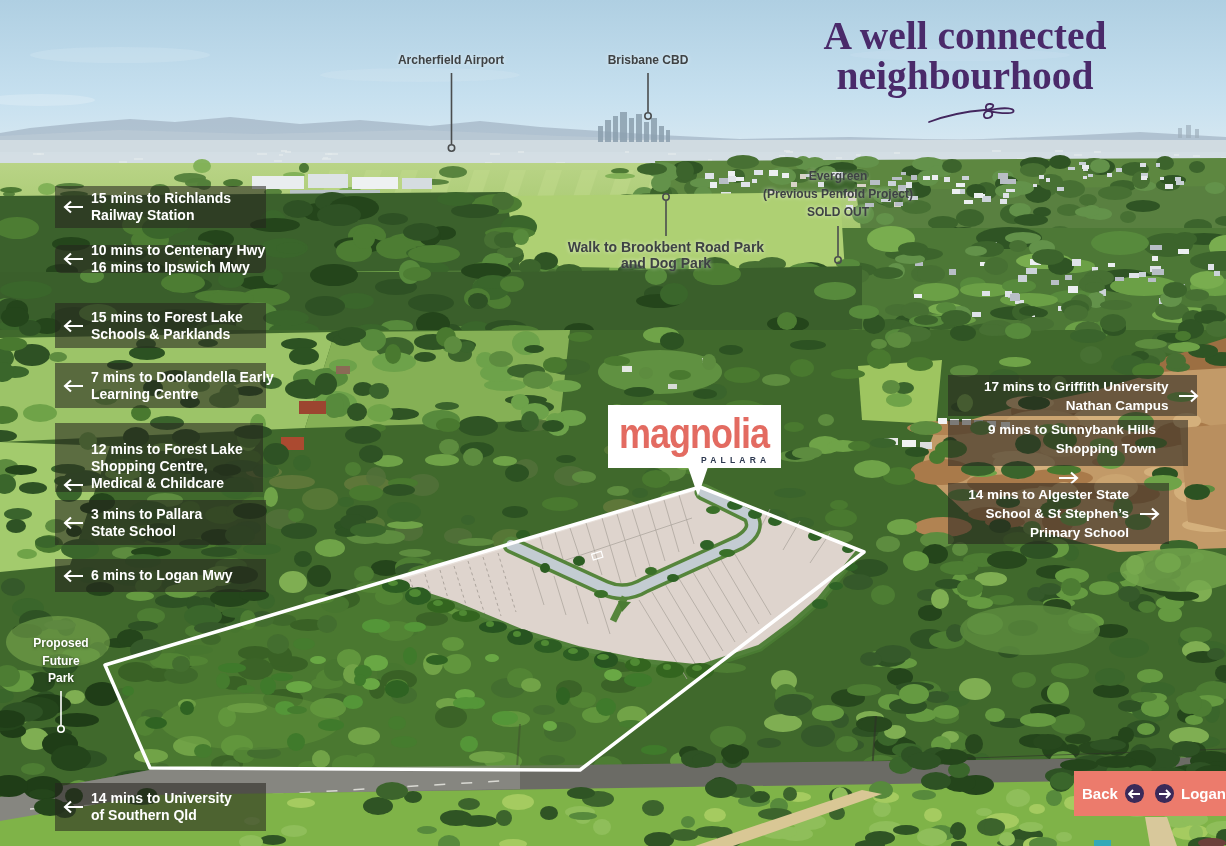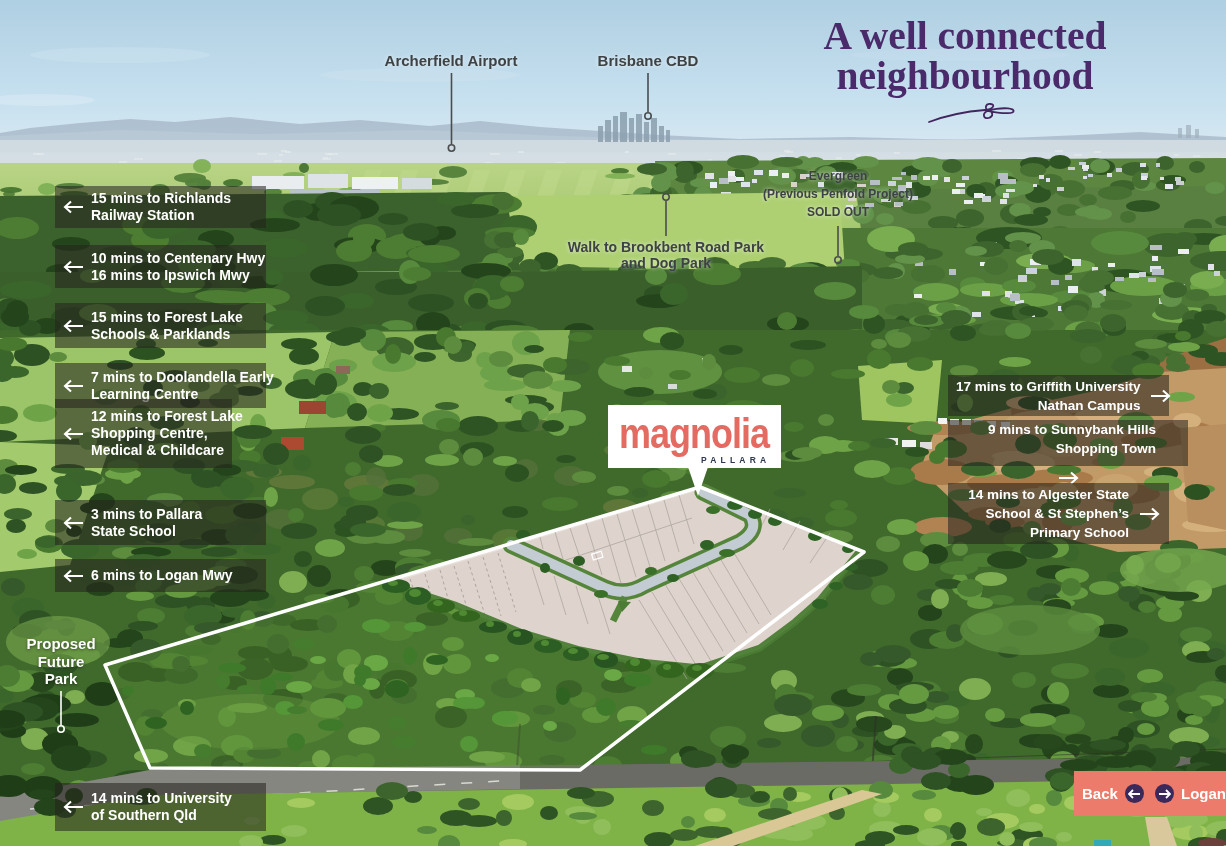--- a/index.html
+++ b/index.html
@@ -1,21 +1,21 @@
 <!DOCTYPE html>
 <html><head><meta charset="utf-8">
 <style>
 html,body{margin:0;padding:0;}
 body{width:1226px;height:846px;overflow:hidden;position:relative;font-family:"Liberation Sans",sans-serif;}
 .bgsvg{position:absolute;left:0;top:0;}
 .head{position:absolute;left:760px;top:16px;width:410px;text-align:center;
  font-family:"Liberation Serif",serif;font-weight:bold;font-size:39.5px;line-height:40px;
  color:#4a2a6a;letter-spacing:0px;}
 .flour{position:absolute;left:927px;top:96px;}
-.plab{position:absolute;text-align:center;font-size:15px;font-weight:bold;color:#3e4244;
+.plab{position:absolute;text-align:center;font-size:12px;font-weight:bold;color:#3e4244;
  line-height:17px;text-shadow:0 0 4px rgba(255,255,255,.65);}
 .ptr{position:absolute;left:0;top:0;}
 .ibox{position:absolute;background:rgba(38,36,30,0.56);color:#fff;font-size:14px;font-weight:bold;
  display:flex;align-items:center;}
 .ibox .arr{width:36px;text-align:center;flex:0 0 36px;display:flex;align-items:center;justify-content:center;}
 .ibox .bt{flex:1;white-space:nowrap;}
 .ibox.ir{text-align:right;font-size:13.5px;}
 .ibox.ir .arr{flex:0 0 40px;}
 .ibox.ir .btr{padding-left:8px;}
 .logo{position:absolute;left:608px;top:405px;}
@@ -1929,21 +1929,21 @@
 
 <div class="ibox" style="left:55px;top:186px;width:211px;height:42px;line-height:17px;">
     <span class="arr">
       <svg width="21" height="14" viewBox="0 0 21 14">
         <path d="M20,7 L2,7 M8,1.5 L2,7 L8,12.5" stroke="#fff" stroke-width="2.1" fill="none"></path>
       </svg>
     </span>
     <div class="bt">15 mins to Richlands<br>Railway Station</div>
   </div>
 
-<div class="ibox" style="left:55px;top:245px;width:211px;height:43px;line-height:17px;">
+<div class="ibox" style="left:55px;top:245px;width:211px;height:28px;line-height:17px;border-radius:6px;">
     <span class="arr">
       <svg width="21" height="14" viewBox="0 0 21 14">
         <path d="M20,7 L2,7 M8,1.5 L2,7 L8,12.5" stroke="#fff" stroke-width="2.1" fill="none"></path>
       </svg>
     </span>
     <div class="bt">10 mins to Centenary Hwy<br>16 mins to Ipswich Mwy</div>
   </div>
 
 <div class="ibox" style="left:55px;top:303px;width:211px;height:45px;line-height:17px;">
     <span class="arr">
@@ -1956,21 +1956,21 @@
 
 <div class="ibox" style="left:55px;top:363px;width:211px;height:45px;line-height:17px;">
     <span class="arr">
       <svg width="21" height="14" viewBox="0 0 21 14">
         <path d="M20,7 L2,7 M8,1.5 L2,7 L8,12.5" stroke="#fff" stroke-width="2.1" fill="none"></path>
       </svg>
     </span>
     <div class="bt">7 mins to Doolandella Early<br>Learning Centre</div>
   </div>
 
-<div class="ibox" style="left:55px;top:399px;width:177px;height:69px;line-height:17px;">
+<div class="ibox" style="left:55px;top:423px;width:208px;height:69px;line-height:17px;align-items:flex-end;">
     <span class="arr">
       <svg width="21" height="14" viewBox="0 0 21 14">
         <path d="M20,7 L2,7 M8,1.5 L2,7 L8,12.5" stroke="#fff" stroke-width="2.1" fill="none"></path>
       </svg>
     </span>
     <div class="bt">12 mins to Forest Lake<br>Shopping Centre,<br>Medical &amp; Childcare</div>
   </div>
 
 <div class="ibox" style="left:55px;top:500px;width:211px;height:45px;line-height:17px;">
     <span class="arr">
@@ -1992,21 +1992,21 @@
 
 <div class="ibox" style="left:55px;top:783px;width:211px;height:48px;line-height:17px;">
     <span class="arr">
       <svg width="21" height="14" viewBox="0 0 21 14">
         <path d="M20,7 L2,7 M8,1.5 L2,7 L8,12.5" stroke="#fff" stroke-width="2.1" fill="none"></path>
       </svg>
     </span>
     <div class="bt">14 mins to University<br>of Southern Qld</div>
   </div>
 
-<div class="ibox ir" style="left:948px;top:375px;width:221px;height:41px;line-height:19px;">
+<div class="ibox ir" style="left:948px;top:375px;width:221px;height:41px;line-height:19px;padding-left:28px;">
     <div class="bt btr">17 mins to Griffith University<br>Nathan Campus</div>
     <span class="arr">
       <svg width="21" height="14" viewBox="0 0 21 14">
         <path d="M1,7 L19,7 M13,1.5 L19,7 L13,12.5" stroke="#fff" stroke-width="2.1" fill="none"></path>
       </svg>
     </span>
   </div>
 
 <div class="ibox ir" style="left:948px;top:420px;width:240px;height:46px;line-height:19px;flex-direction:column;">
     <div class="bt btr">9 mins to Sunnybank Hills<br>Shopping Town</div>

